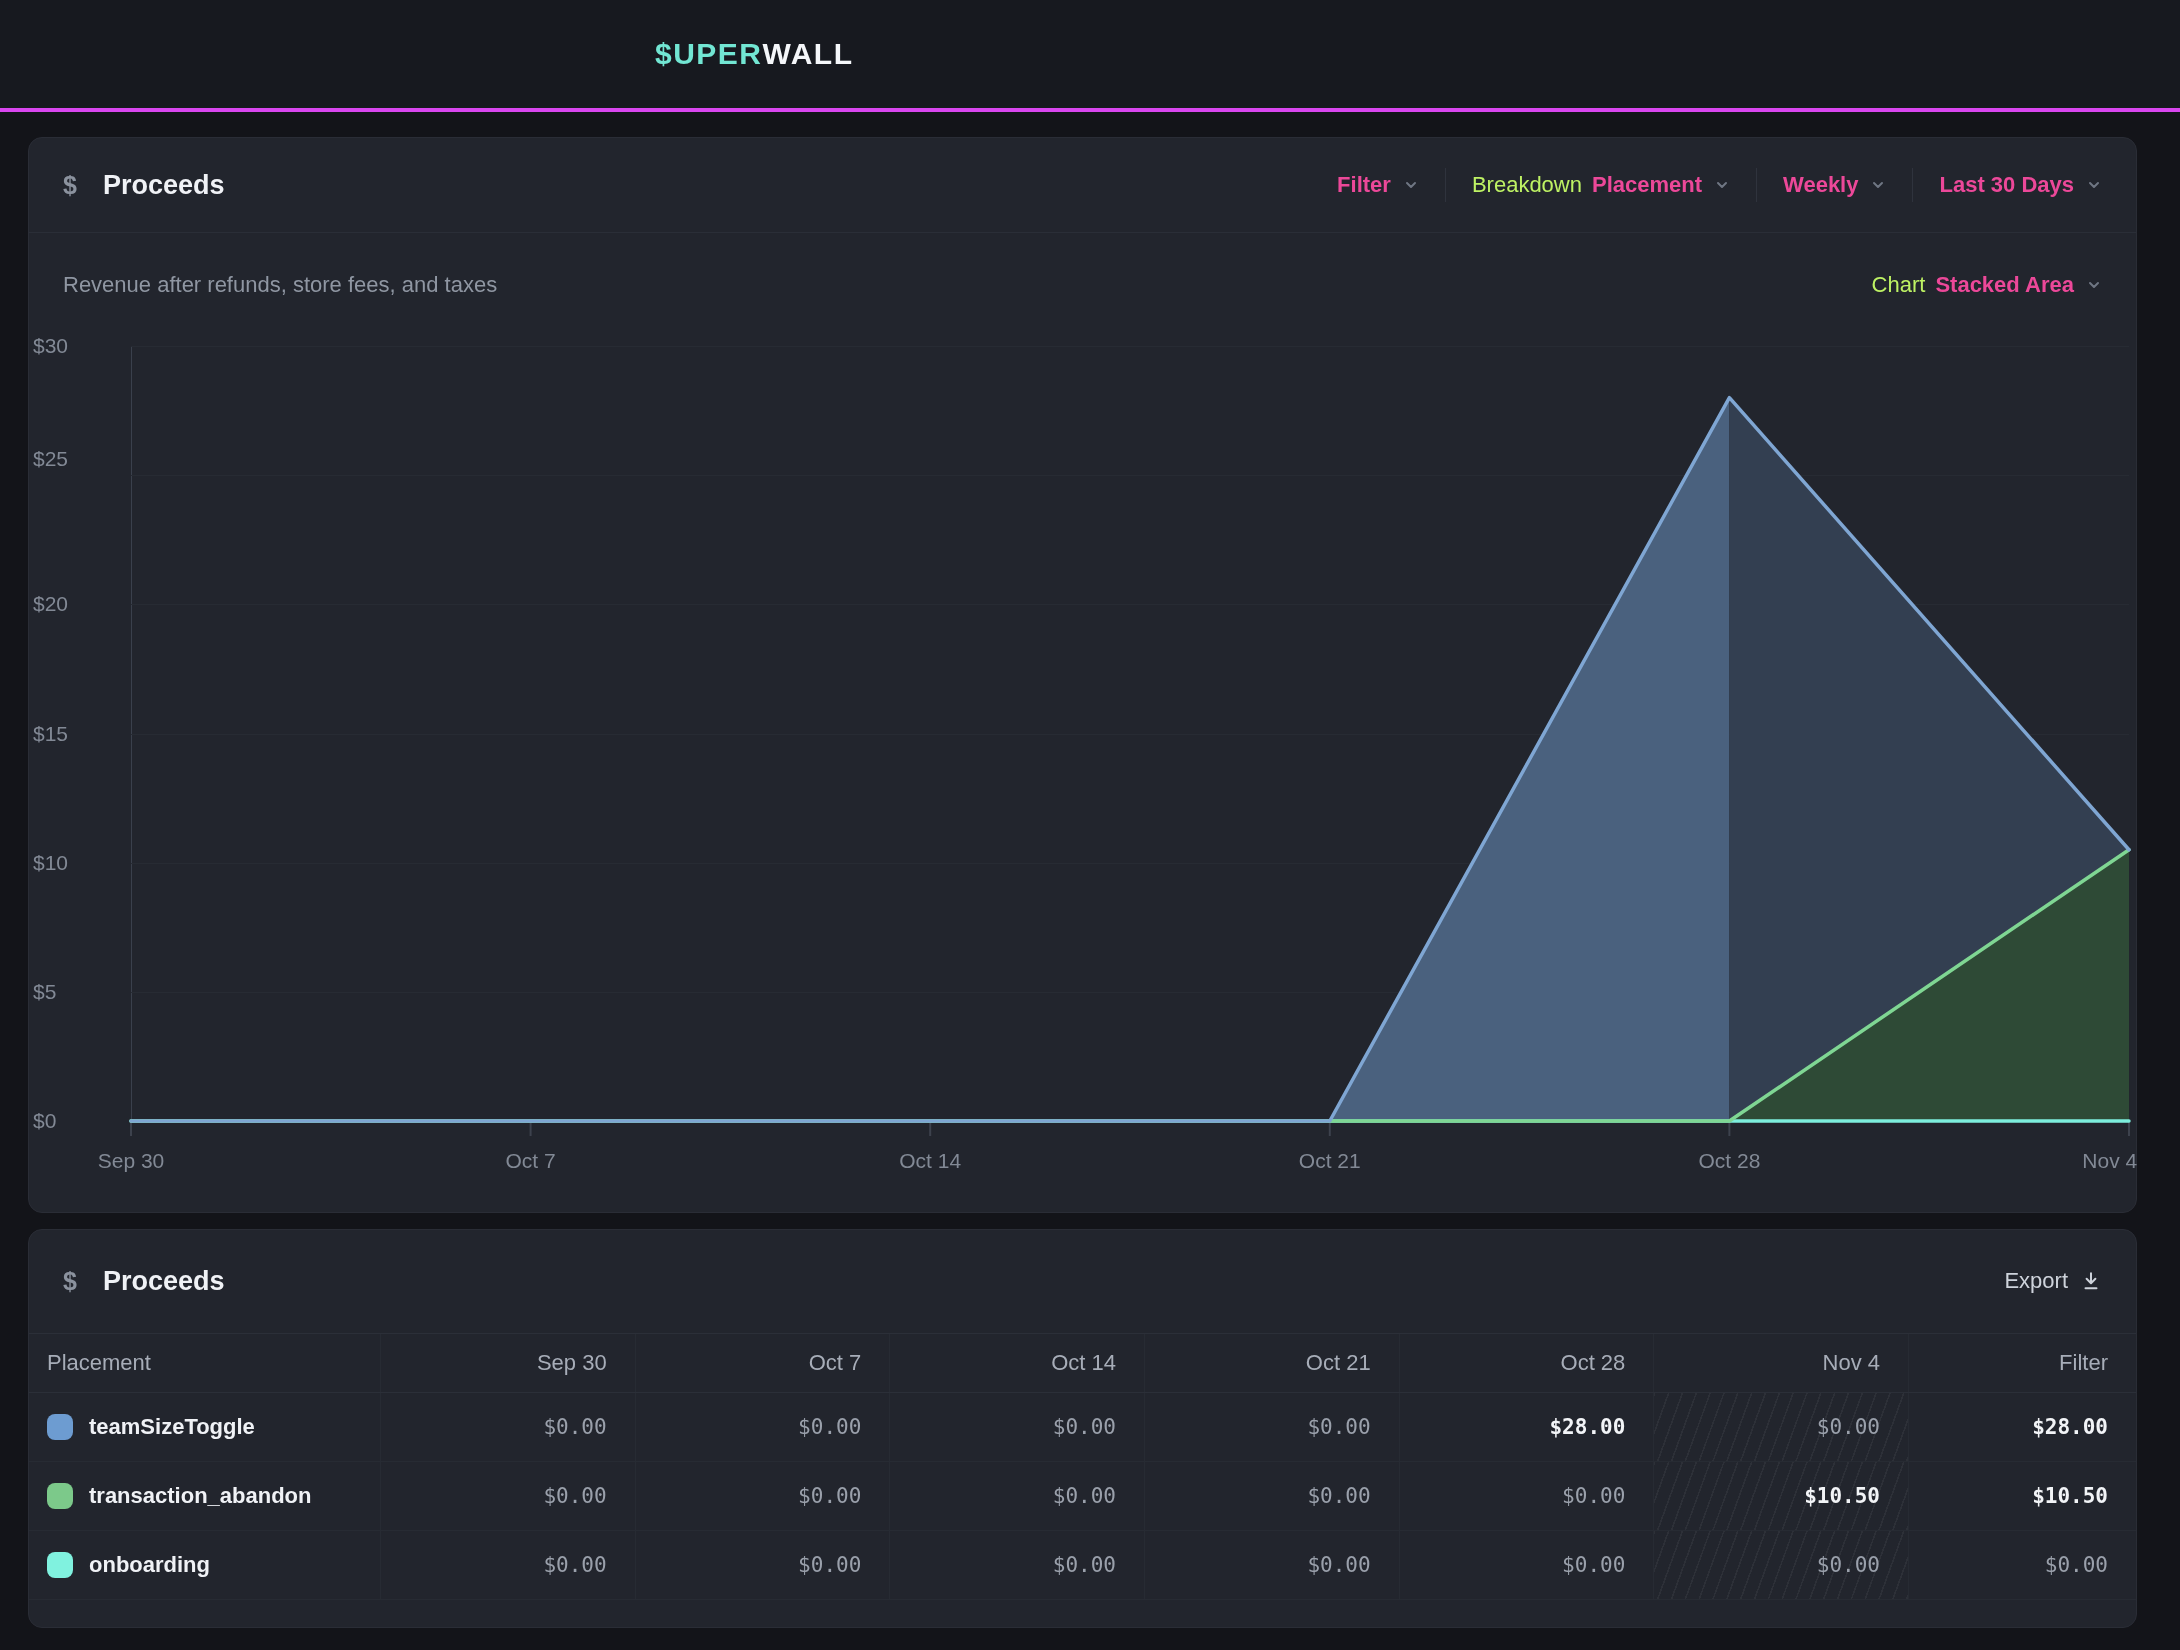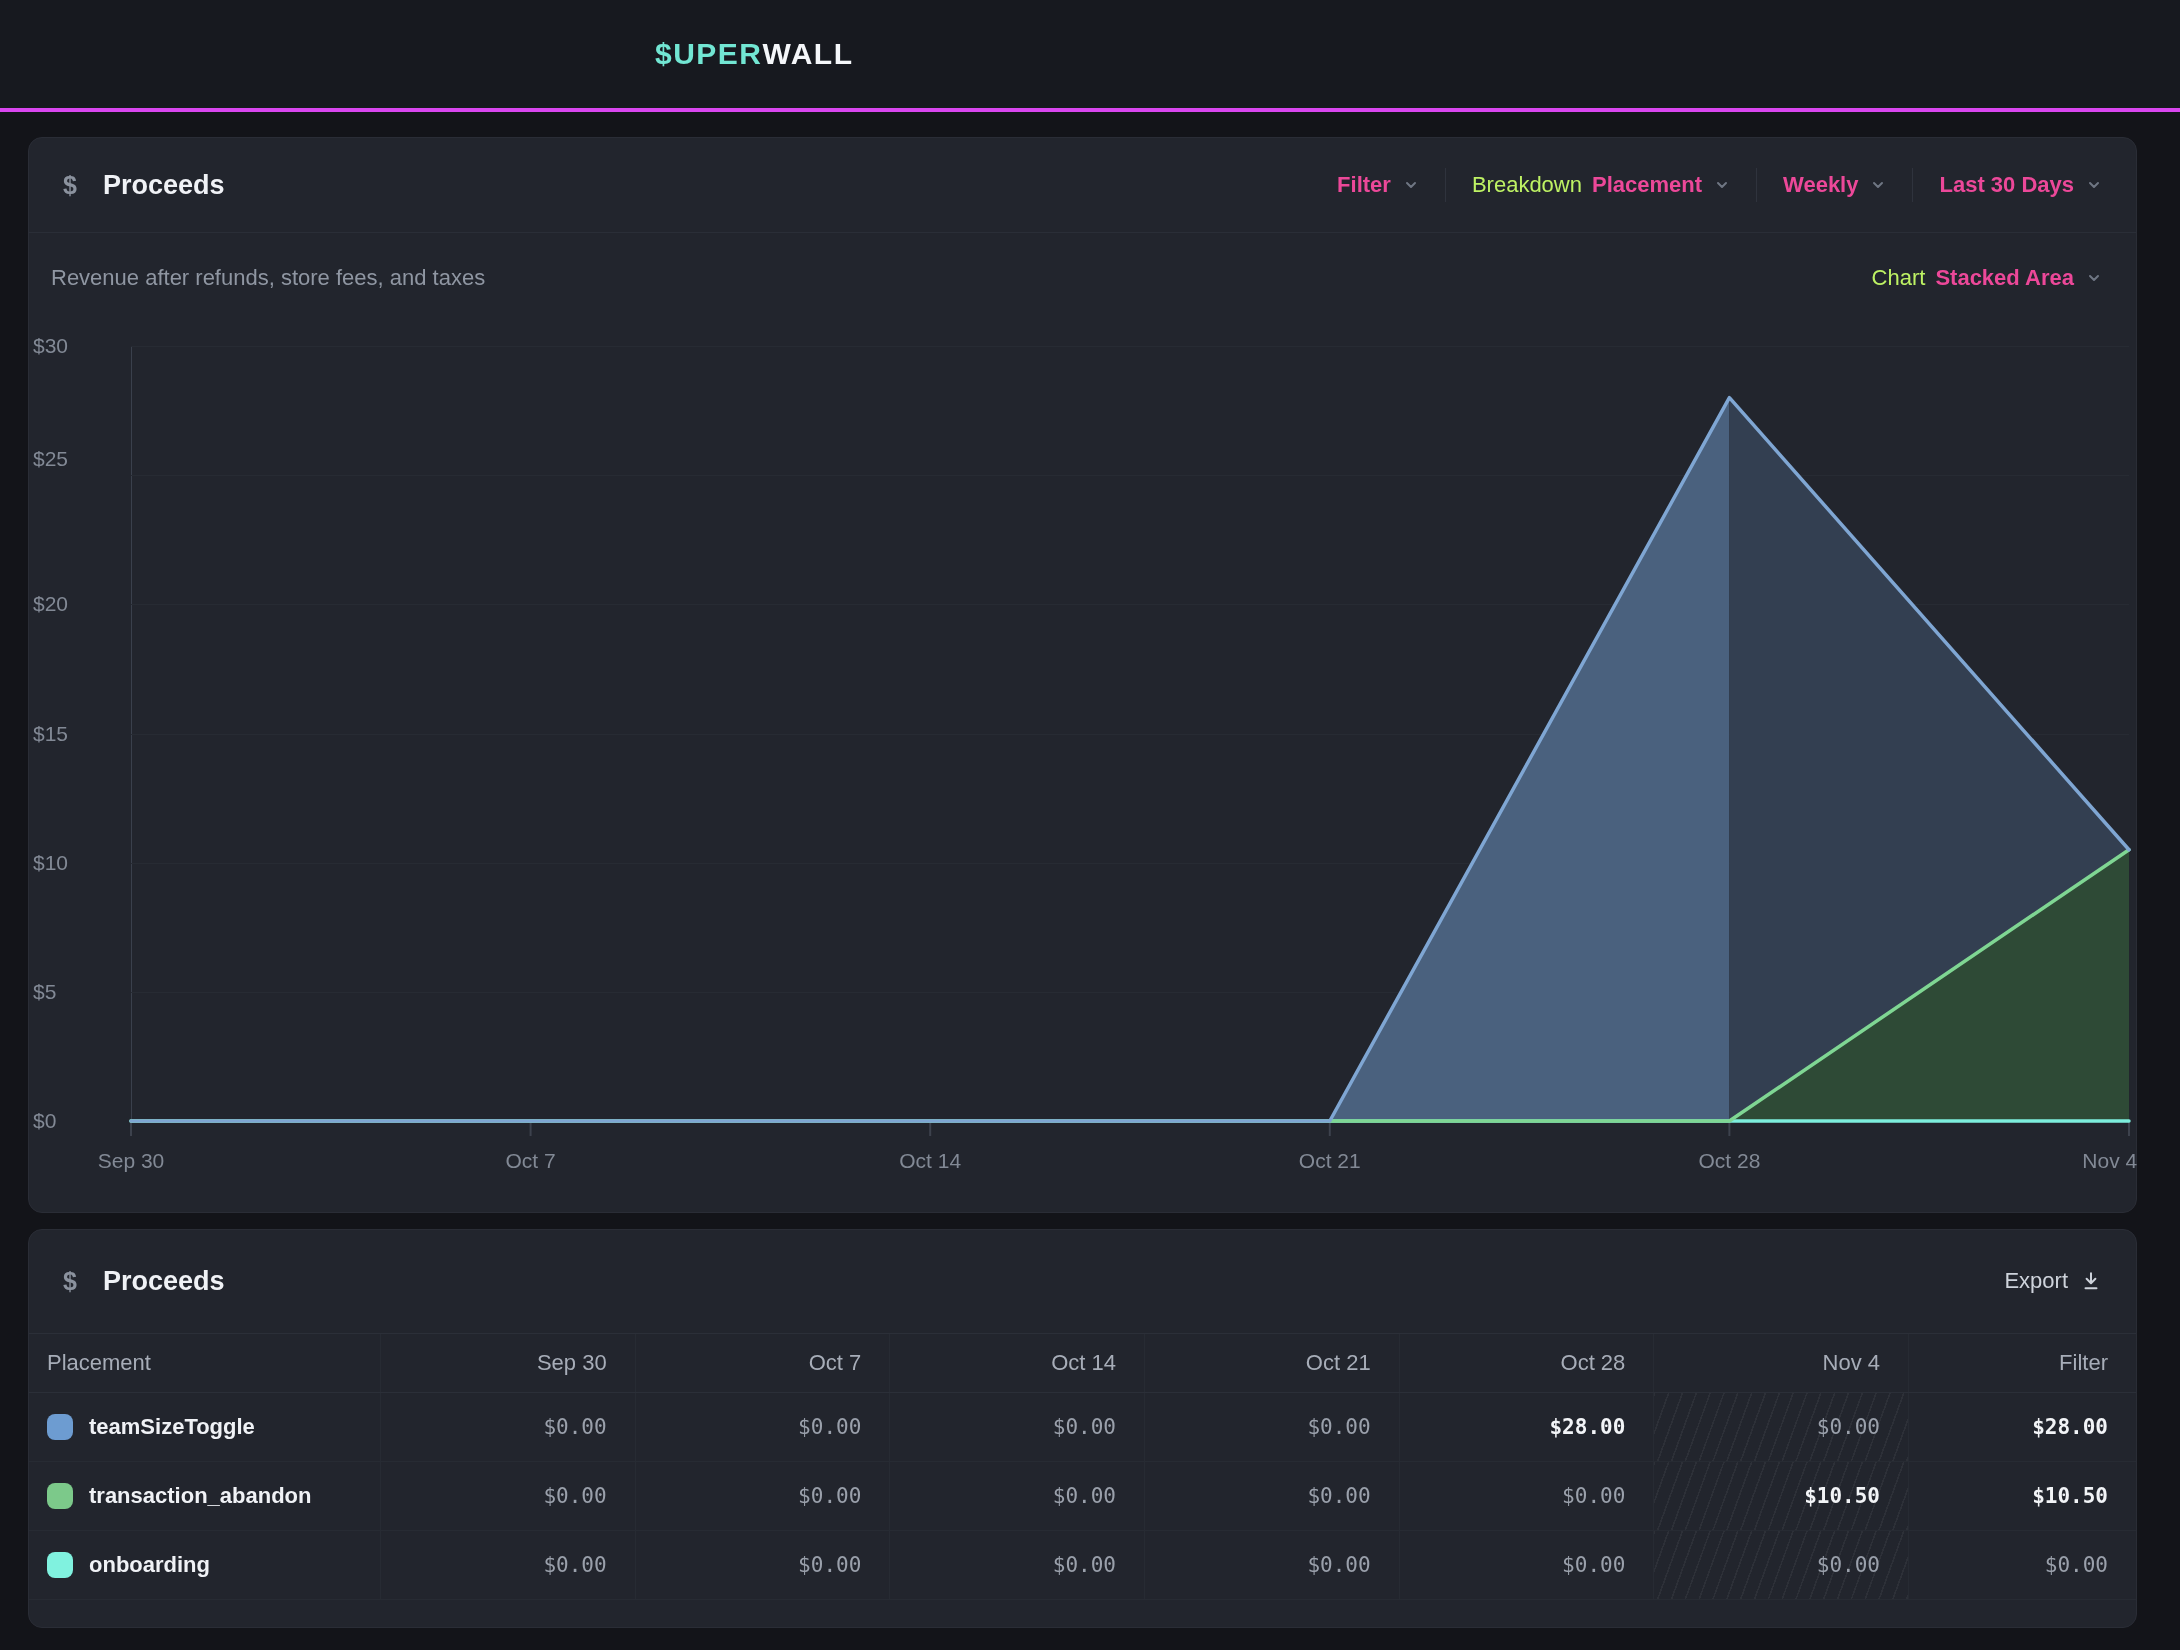--- a/index.html
+++ b/index.html
@@ -28,22 +28,22 @@
   .panel-title{font-size:27px;font-weight:600;color:#f0f2f6;margin:0;}
 
   .controls{display:flex;align-items:center;font-size:22px;}
   .ctl{display:flex;align-items:center;gap:10px;background:none;border:none;color:#e9ecf1;
        font-family:inherit;font-size:22px;cursor:pointer;padding:0;}
   .ctl .strong{font-weight:600;color:#ec4899;}
   .ctl .muted{color:#bef264;font-weight:400;}
   .vsep{width:1px;height:34px;background:#2f333d;margin:0 26px;}
   .chev{flex:0 0 auto;margin-left:2px;}
 
-  .sub-row{position:absolute;left:22px;right:34px;top:120px;height:40px;display:flex;
-           align-items:center;justify-content:space-between;font-size:22px;}
+  .sub-row{position:absolute;left:34px;right:34px;top:120px;height:40px;display:flex;
+           align-items:flex-end;justify-content:space-between;font-size:22px;}
   .subtitle{color:#8f96a2;}
 
   
   .plot{position:absolute;left:102px;top:208px;width:1998px;height:775px;}
   .gridline{position:absolute;left:0;right:0;height:1px;background:#272b33;}
   .axis-y{position:absolute;left:0;top:0;width:1px;height:775px;background:#3a404c;}
   .ylabel{position:absolute;right:100%;margin-right:18px;width:80px;
           font-size:21px;color:#828995;line-height:26px;}
   .xlabel{position:absolute;top:803px;font-size:21px;color:#828995;white-space:nowrap;
           transform:translateX(-50%);}

